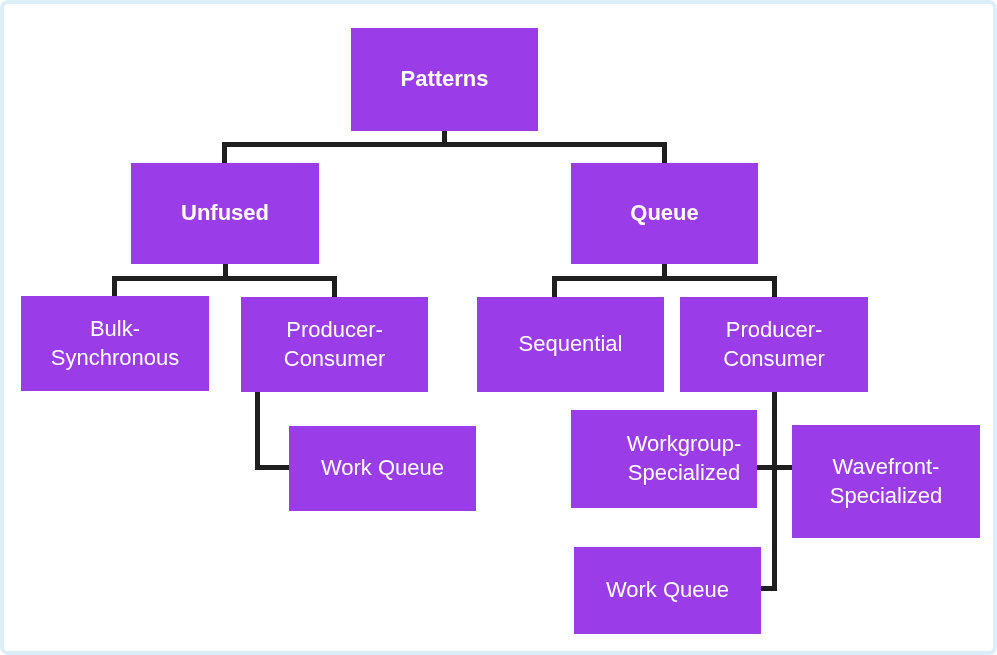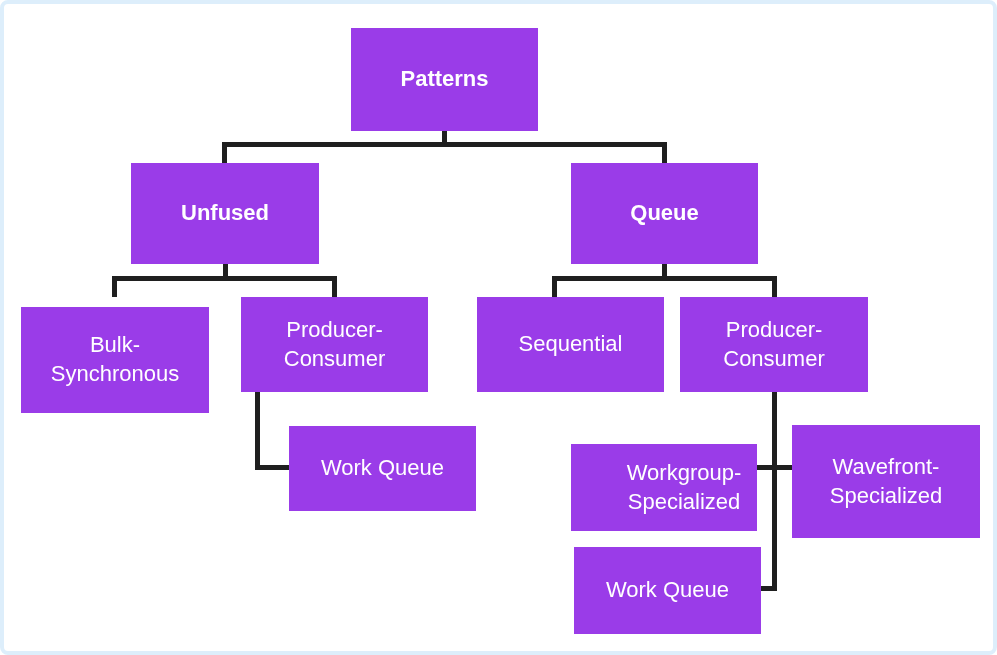--- a/index.html
+++ b/index.html
@@ -76,41 +76,41 @@
   </div>
 
   <div class="node bold" style="left:347px; top:24px; width:187px; height:103px;">
     <span class="label">Patterns</span>
   </div>
 
   <div class="node bold" style="left:567px; top:159px; width:187px; height:101px;">
     <span class="label">Queue</span>
   </div>
 
-  <div class="node" style="left:17px; top:303px; width:188px; height:106px;">
+  <div class="node" style="left:17px; top:292px; width:188px; height:95px;">
     <span class="label">Bulk-Synchronous</span>
   </div>
 
   <div class="node" style="left:237px; top:293px; width:187px; height:95px;">
     <span class="label">Producer-Consumer</span>
   </div>
 
   <div class="node" style="left:473px; top:293px; width:187px; height:95px;">
     <span class="label">Sequential</span>
   </div>
 
   <div class="node" style="left:676px; top:293px; width:188px; height:95px;">
     <span class="label">Producer-Consumer</span>
   </div>
 
   <div class="node" style="left:285px; top:422px; width:187px; height:85px;">
     <span class="label">Work Queue</span>
   </div>
 
-  <div class="node" style="left:567px; top:440px; width:186px; height:87px;padding-left:40px;">
+  <div class="node" style="left:567px; top:406px; width:186px; height:98px;padding-left:40px;">
     <span class="label">Workgroup-Specialized</span>
   </div>
 
   <div class="node" style="left:788px; top:421px; width:188px; height:113px;">
     <span class="label">Wavefront-Specialized</span>
   </div>
 
   <div class="node" style="left:570px; top:543px; width:187px; height:87px;">
     <span class="label">Work Queue</span>
   </div>

